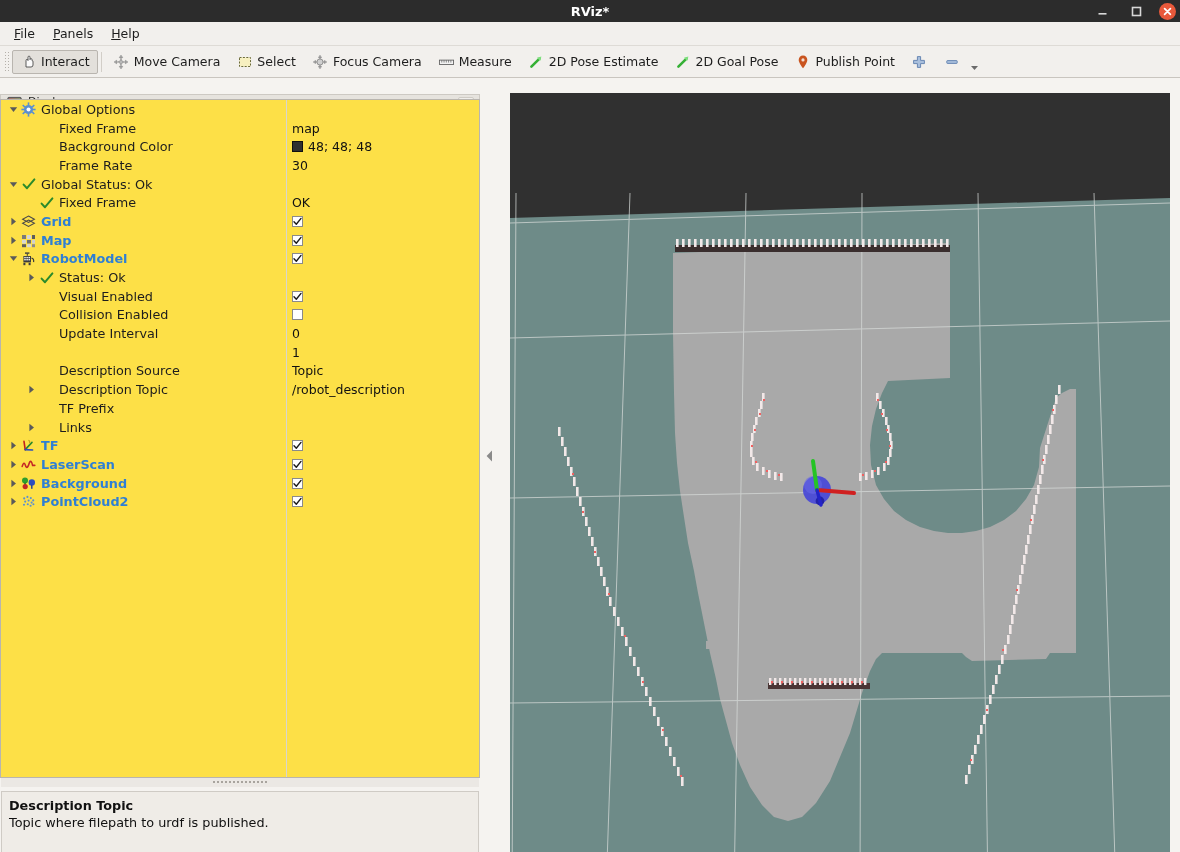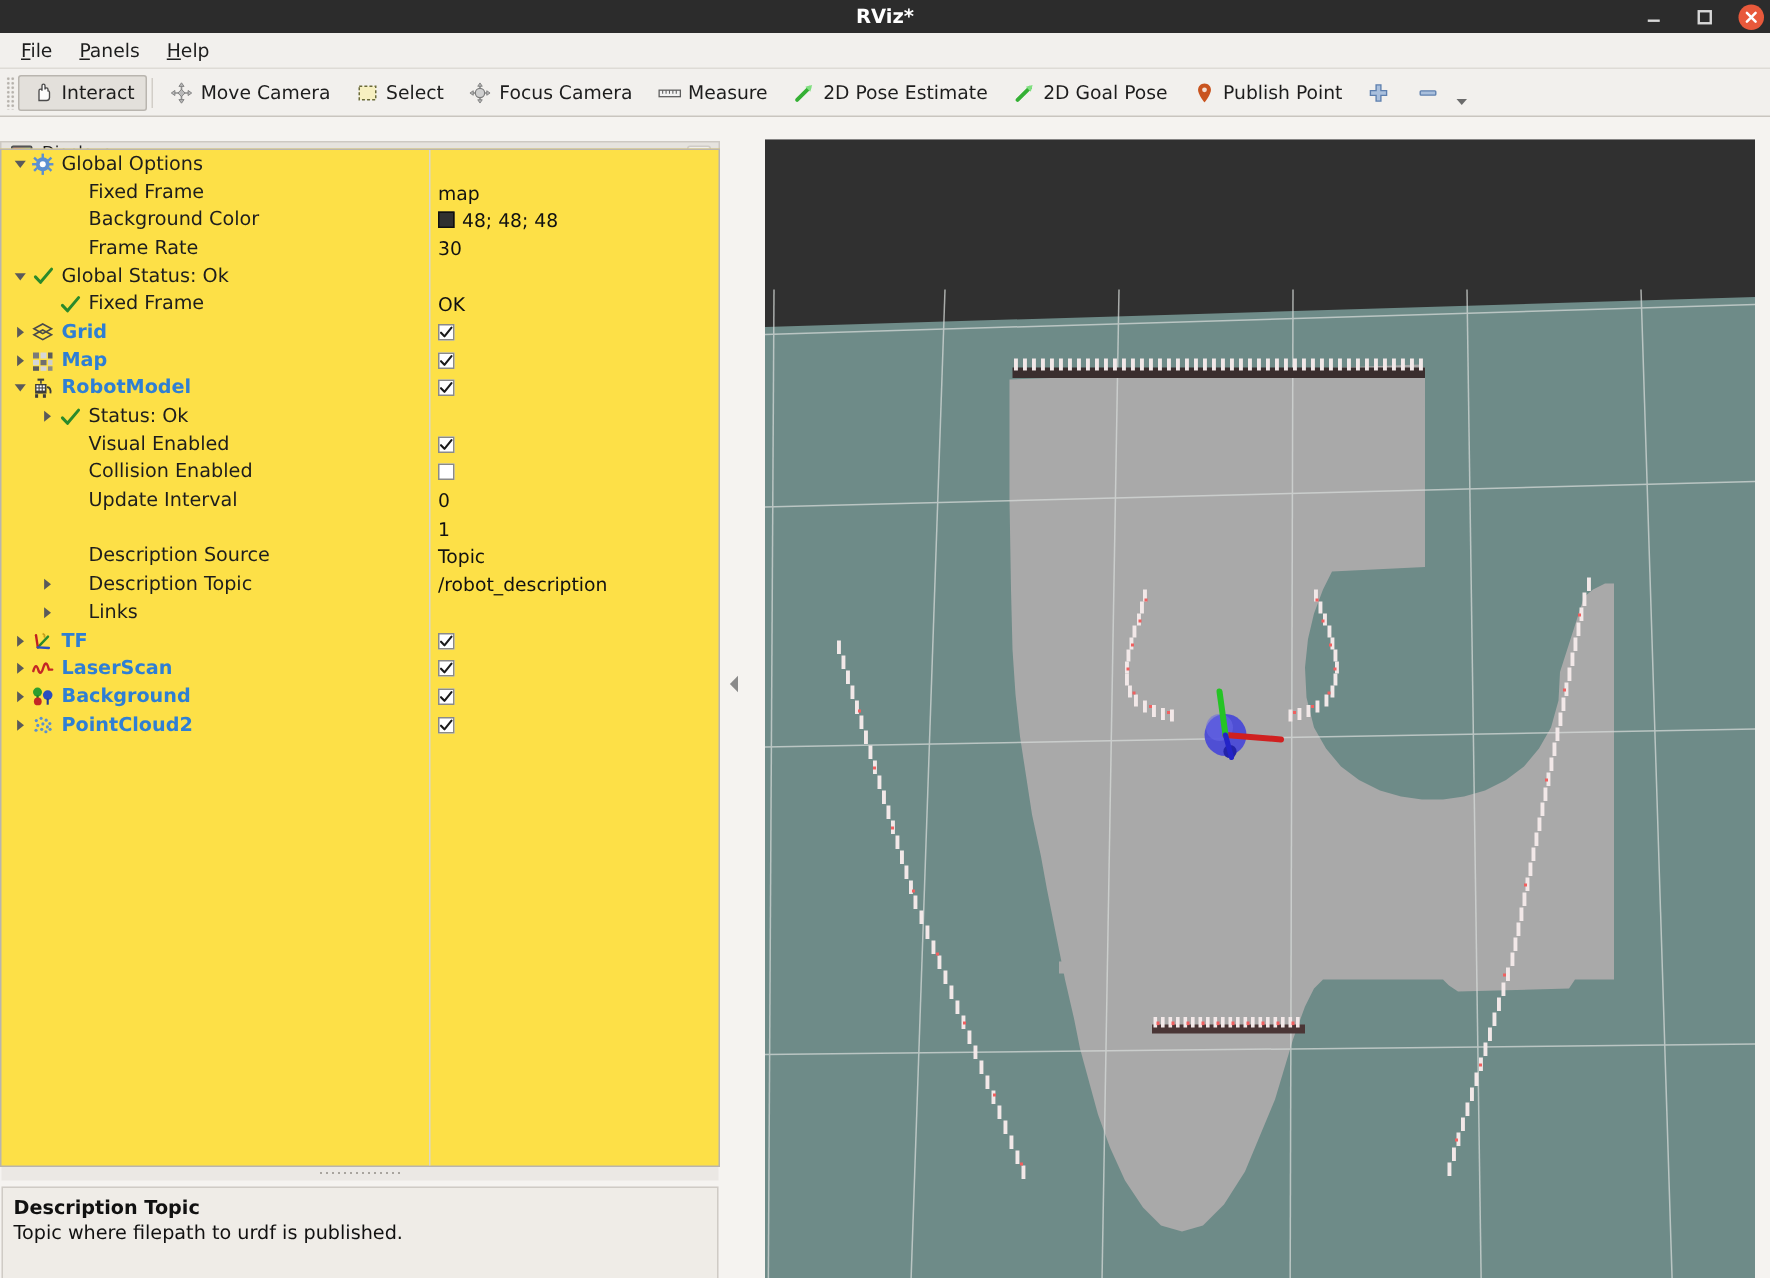--- a/index.html
+++ b/index.html
@@ -562,20 +562,28 @@
                 <svg width="9" height="9" viewBox="0 0 9 9">
                   <polygon points="2.4,0.8 7,4.5 2.4,8.2" fill="#5a5a5a"></polygon>
                 </svg>
               </span>
               <span class="tico"></span>
               <span class="tlabel">Description Topic</span>
             </div>
             <div class="tval">
               <span>/robot_description</span>
             </div>
+          </div>
+          <div class="trow">
+            <div class="tname" style="padding-left: 24px;">
+              <span class="twist"></span>
+              <span class="tico"></span>
+              <span class="tlabel">TF Prefix</span>
+            </div>
+            <div class="tval"></div>
           </div>
           <div class="trow">
             <div class="tname" style="padding-left: 24px;">
               <span class="twist">
                 <svg width="9" height="9" viewBox="0 0 9 9">
                   <polygon points="2.4,0.8 7,4.5 2.4,8.2" fill="#5a5a5a"></polygon>
                 </svg>
               </span>
               <span class="tico"></span>
               <span class="tlabel">Links</span>

